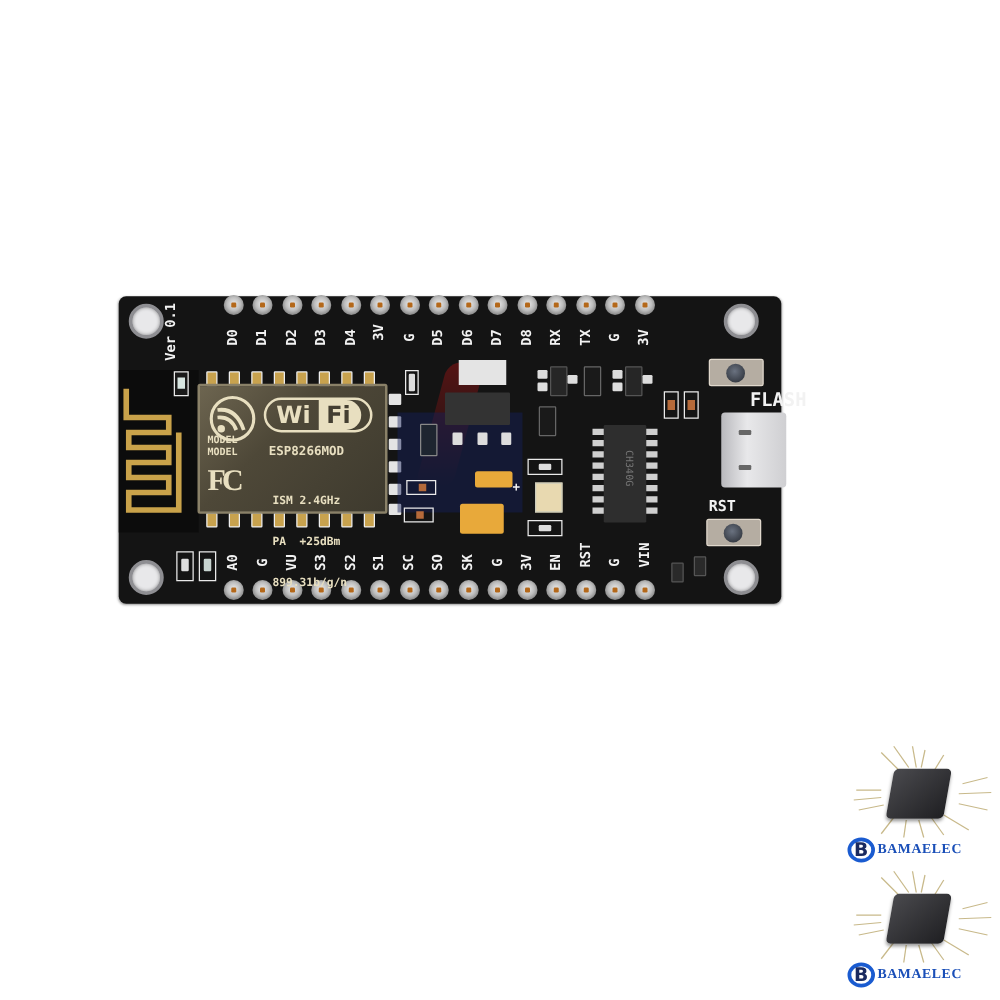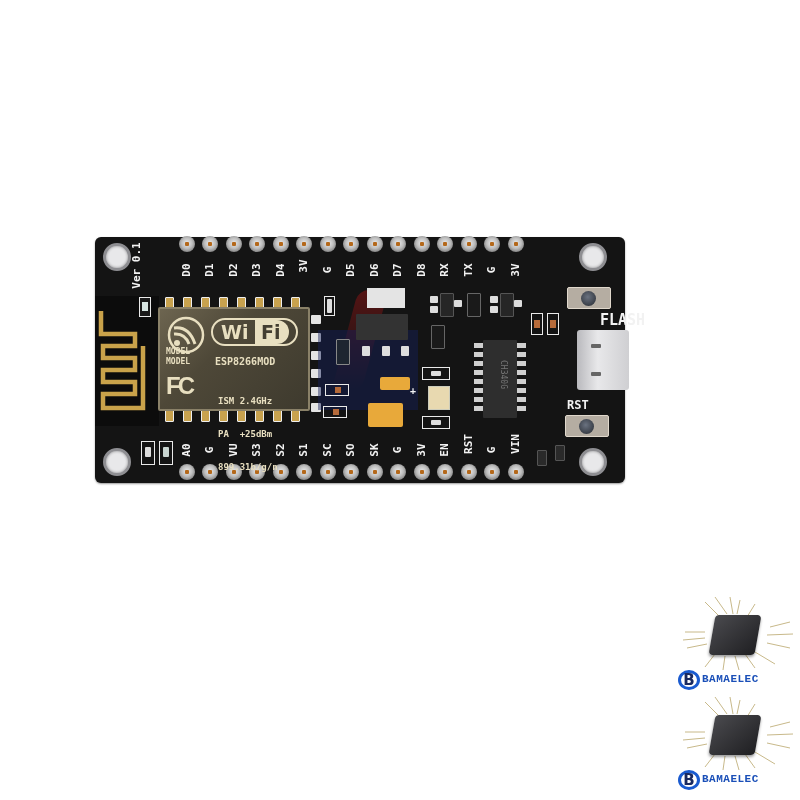--- a/index.html
+++ b/index.html
@@ -22,21 +22,21 @@
   .smd { background:#ddd; border-radius:1px; }
   .smd-body { background:#b56a3a; }
   .silk { border:1.5px solid #eaeaea; box-sizing:border-box; }
   .chip { background:#2a2a2a; border-radius:1px; }
   .chip-lead { width:9px; height:5px; background:#cfcfcf; }
   .cap-tant { background:#e8a93a; border-radius:2px; }
   .btn-base { background:#b5ada2; border:1px solid #e0d8cc; box-sizing:border-box; border-radius:2px; }
   .btn-knob { border-radius:50%; background:radial-gradient(circle at 45% 40%, #6a7280 0%, #3a3f48 70%, #2a2d33 100%); }
   .usb { left:577px; top:330px; width:52px; height:60px; background:linear-gradient(90deg,#b9b9bd 0%, #e8e8ea 40%, #cfcfd2 100%); border-radius:3px; }
   .silk-text { color:#f2f2f2; font-weight:bold; font-family:"DejaVu Sans Mono", monospace; font-size:12px; }
-  .logo-text { font-family:Liberation Mono, monospace; font-weight:bold; color:#1a4fb8; font-size:11px; letter-spacing:0.5px; }
+  .logo-text { font-family:Liberation Serif, serif; font-weight:bold; color:#1a4fb8; font-size:11px; letter-spacing:0.5px; }
   .logo-b { width:22px; height:20px; border-radius:50%; border:3px solid #1a5bd0; box-sizing:border-box; color:#1a2a60; font-weight:bold; font-size:15px; font-family:"DejaVu Sans", sans-serif; display:flex; align-items:center; justify-content:center; }
   .proc { width:46px; height:40px; background:linear-gradient(135deg,#4a4a4e,#1f1f22); border-radius:4px; transform:skewX(-10deg); box-shadow:0 2px 3px rgba(0,0,0,.4); }
 </style>
 </head>
 <body>
 
 <div class="abs board"></div>
 
 <div class="abs hole" style="left:103px;top:243px;"></div>
 <div class="abs hole" style="left:579px;top:243px;"></div>
@@ -231,21 +231,21 @@
   <span class="wifi-wi">Wi</span>
   <span class="wifi-fi">Fi</span>
 </div>
 
 <div class="abs modtext" style="left:166px;top:347px;font-size:8px;line-height:10px;">
   <div>MODEL</div>
   <div>MODEL</div>
 </div>
 <div class="abs modtext" style="left:215px;top:356px;font-size:10px;">ESP8266MOD</div>
 
-<div class="abs modtext" style="left:166px;top:372px;font-size:24px;font-family:Liberation Sans, sans-serif;letter-spacing:-3px;">FC</div>
+<div class="abs modtext" style="left:166px;top:372px;font-size:24px;font-family:Liberation Serif, serif;letter-spacing:-3px;">FC</div>
 
 <div class="abs modtext" style="left:218px;top:374px;font-size:9px;line-height:11px;white-space:pre;">
   <div>ISM 2.4GHz</div>
   <div>PA  +25dBm</div>
   <div>899.31b/g/n</div>
 </div>
 
 <div class="abs" style="left:345px;top:290px;width:30px;height:100px;background:linear-gradient(180deg, rgba(150,20,20,.5), rgba(150,20,20,0));transform:skewX(-15deg);border-radius:10px;"></div>
 <div class="abs" style="left:318px;top:330px;width:100px;height:80px;background:rgba(20,30,90,.45);"></div>
 

